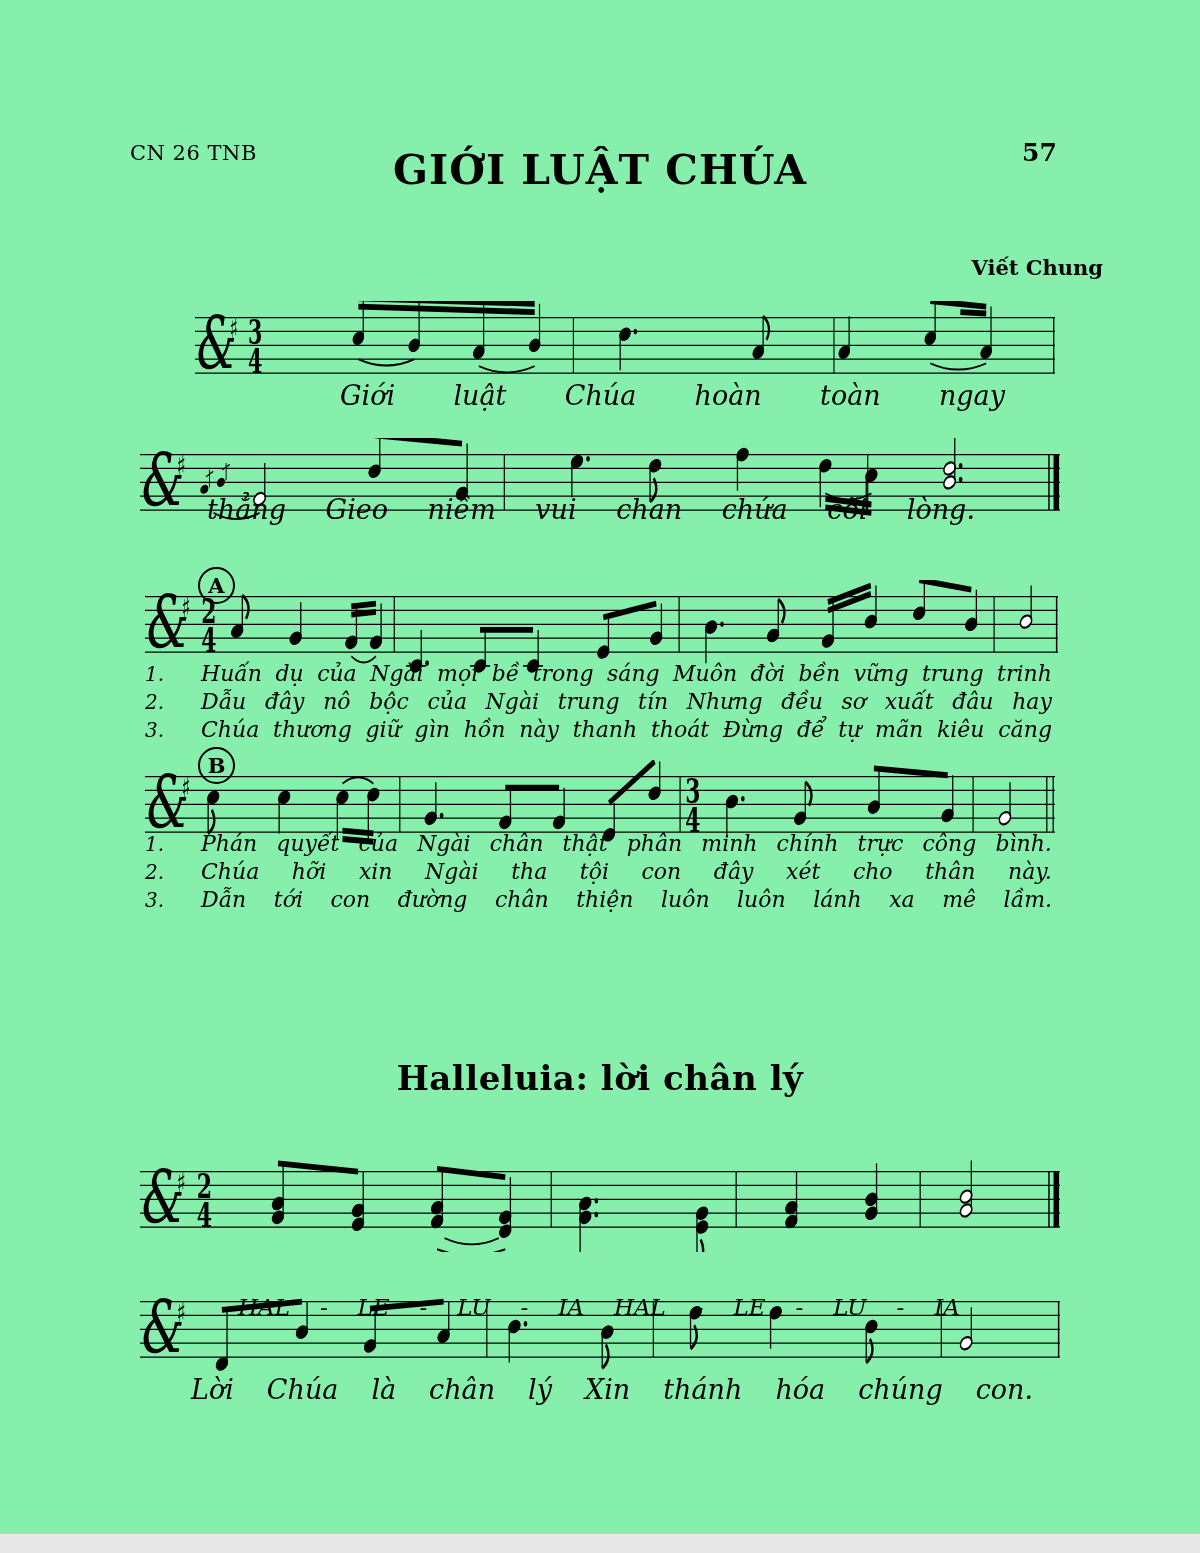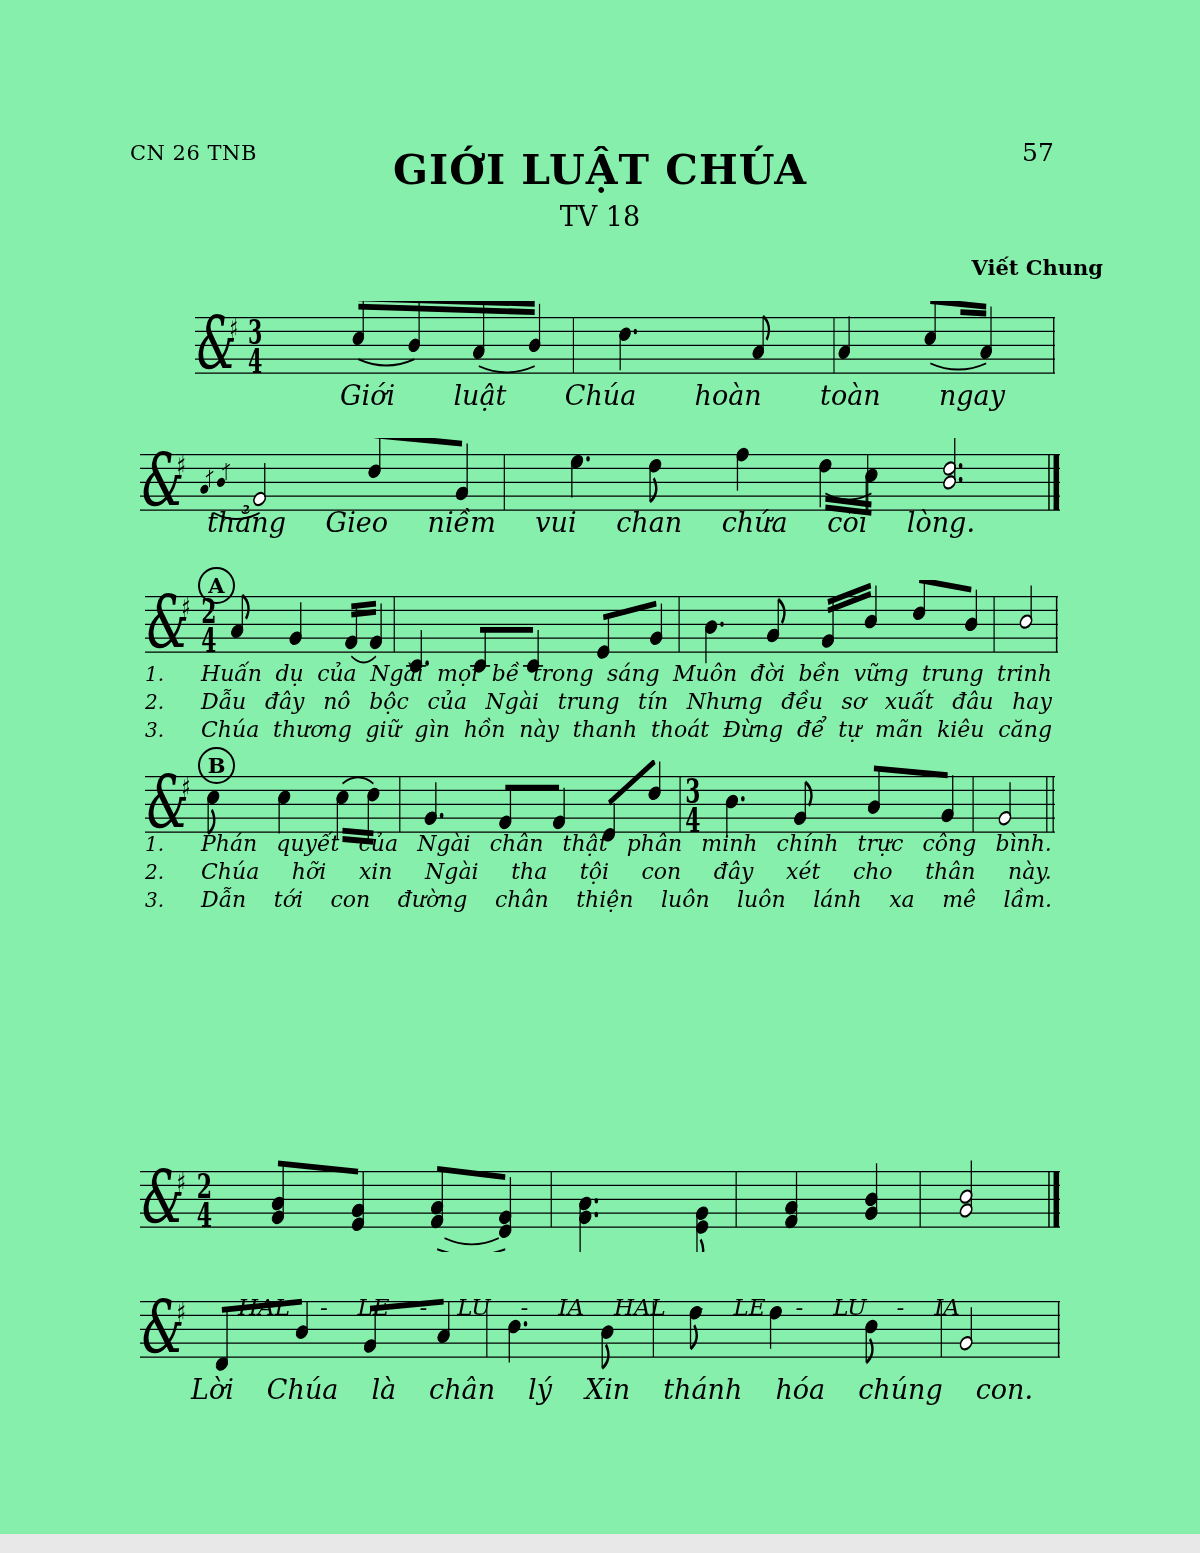--- a/index.html
+++ b/index.html
@@ -1,21 +1,21 @@
 <!DOCTYPE html>
 <html><head>
 <meta charset="utf-8">
 <style>
   html,body{margin:0;padding:0;background:#e8e8e8;}
   #page{position:relative;width:1200px;height:1534px;background:#86efac;margin:0 auto;
         font-family:"DejaVu Serif","Liberation Serif",serif;color:#000;overflow:hidden;padding-left:48px;}
   .abs{position:absolute;}
   .centered{left:0;width:1200px;text-align:center;}
   #hdr-left{left:130px;top:141px;font-size:21px;letter-spacing:.5px;}
-  #page-num{left:1022px;top:138px;font-size:25px;font-weight:normal;}
+  #page-num{left:1022px;top:138px;font-size:25px;font-weight:bold;}
   #main-title{top:146px;font-size:41px;font-weight:bold;letter-spacing:1px;}
   #subtitle{top:201px;font-size:27px;}
   #source-line{top:257px;font-size:20px;}
   #composer{right:145px;top:255px;font-size:21px;font-weight:bold;}
   #section2-title{top:1058px;font-size:34px;font-weight:bold;letter-spacing:.5px;}
   .staff{position:absolute;}
   .staff svg{display:block;width:100%;height:100%;}
   .lyr{position:absolute;display:flex;justify-content:space-between;
        font-style:italic;font-size:27px;white-space:nowrap;}
   .lyr.caps{font-size:23px;}
@@ -28,21 +28,20 @@
             font-weight:bold;font-size:21px;font-family:"DejaVu Serif",serif;}
 </style>
 </head>
 <body>
 
 <div id="page">
 
   <div class="abs" id="hdr-left">CN 26 TNB</div>
   <div class="abs" id="page-num">57</div>
   <div class="abs centered" id="main-title">GIỚI LUẬT CHÚA</div>
-  <div class="abs centered" id="subtitle">TV 18</div>
   <div class="abs" id="composer">Viết Chung</div>
 
   <div class="staff" id="staff1" style="left:195px;top:301px;width:860px;height:97px;">
       <svg viewBox="0 0 1000 70" preserveAspectRatio="none">
         <line x1="0" y1="12" x2="1000" y2="12" stroke="#000" stroke-width="0.9"></line>
         <line x1="0" y1="22" x2="1000" y2="22" stroke="#000" stroke-width="0.9"></line>
         <line x1="0" y1="32" x2="1000" y2="32" stroke="#000" stroke-width="0.9"></line>
         <line x1="0" y1="42" x2="1000" y2="42" stroke="#000" stroke-width="0.9"></line>
         <line x1="0" y1="52" x2="1000" y2="52" stroke="#000" stroke-width="0.9"></line>
         <line x1="440" y1="12" x2="440" y2="52" stroke="#000" stroke-width="1.3"></line>
@@ -132,21 +131,21 @@
         <line x1="789.4" y1="28.5" x2="789.4" y2="54" stroke="#000" stroke-width="1.4"></line>
         <ellipse cx="880" cy="22" rx="6.4" ry="4.1" transform="rotate(-18 880 22)" fill="#fff" stroke="#000" stroke-width="1.6"></ellipse>
         <ellipse cx="880" cy="32" rx="6.4" ry="4.1" transform="rotate(-18 880 32)" fill="#fff" stroke="#000" stroke-width="1.6"></ellipse>
         <circle cx="892" cy="20" r="2" fill="#000"></circle>
         <circle cx="892" cy="30" r="2" fill="#000"></circle>
         <line x1="885.6" y1="30.5" x2="885.6" y2="-4" stroke="#000" stroke-width="1.4"></line>
         <text x="2" y="49" font-size="52" font-style="italic" font-family="&quot;DejaVu Serif&quot;,serif">&amp;</text>
         <text x="40" y="27" font-size="20" font-family="&quot;DejaVu Sans&quot;,sans-serif">♯</text>
       </svg>
     </div>
-  <div class="lyr" id="lyr2" style="left:207px;top:507px;width:768px;">
+  <div class="lyr" id="lyr2" style="left:207px;top:494px;width:768px;">
       <span>thẳng</span>
       <span>Gieo</span>
       <span>niềm</span>
       <span>vui</span>
       <span>chan</span>
       <span>chứa</span>
       <span>cõi</span>
       <span>lòng.</span>
     </div>
 
@@ -383,20 +382,21 @@
           <span>luôn</span>
           <span>luôn</span>
           <span>lánh</span>
           <span>xa</span>
           <span>mê</span>
           <span>lầm.</span>
         </span>
       </div>
     </div>
 
+  <div class="abs centered" id="section2-title">Halleluia: lời chân lý</div>
 
   <div class="staff" id="staff5" style="left:140px;top:1155px;width:920px;height:97px;">
       <svg viewBox="0 0 1000 70" preserveAspectRatio="none">
         <line x1="0" y1="12" x2="1000" y2="12" stroke="#000" stroke-width="0.9"></line>
         <line x1="0" y1="22" x2="1000" y2="22" stroke="#000" stroke-width="0.9"></line>
         <line x1="0" y1="32" x2="1000" y2="32" stroke="#000" stroke-width="0.9"></line>
         <line x1="0" y1="42" x2="1000" y2="42" stroke="#000" stroke-width="0.9"></line>
         <line x1="0" y1="52" x2="1000" y2="52" stroke="#000" stroke-width="0.9"></line>
         <line x1="447" y1="12" x2="447" y2="52" stroke="#000" stroke-width="1.3"></line>
         <line x1="648" y1="12" x2="648" y2="52" stroke="#000" stroke-width="1.3"></line>

